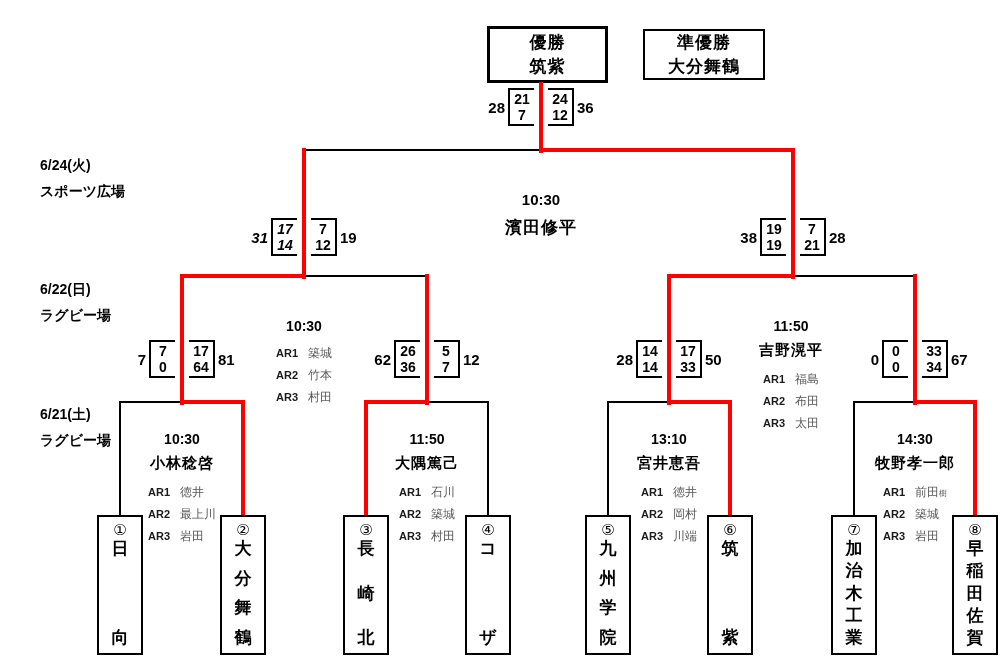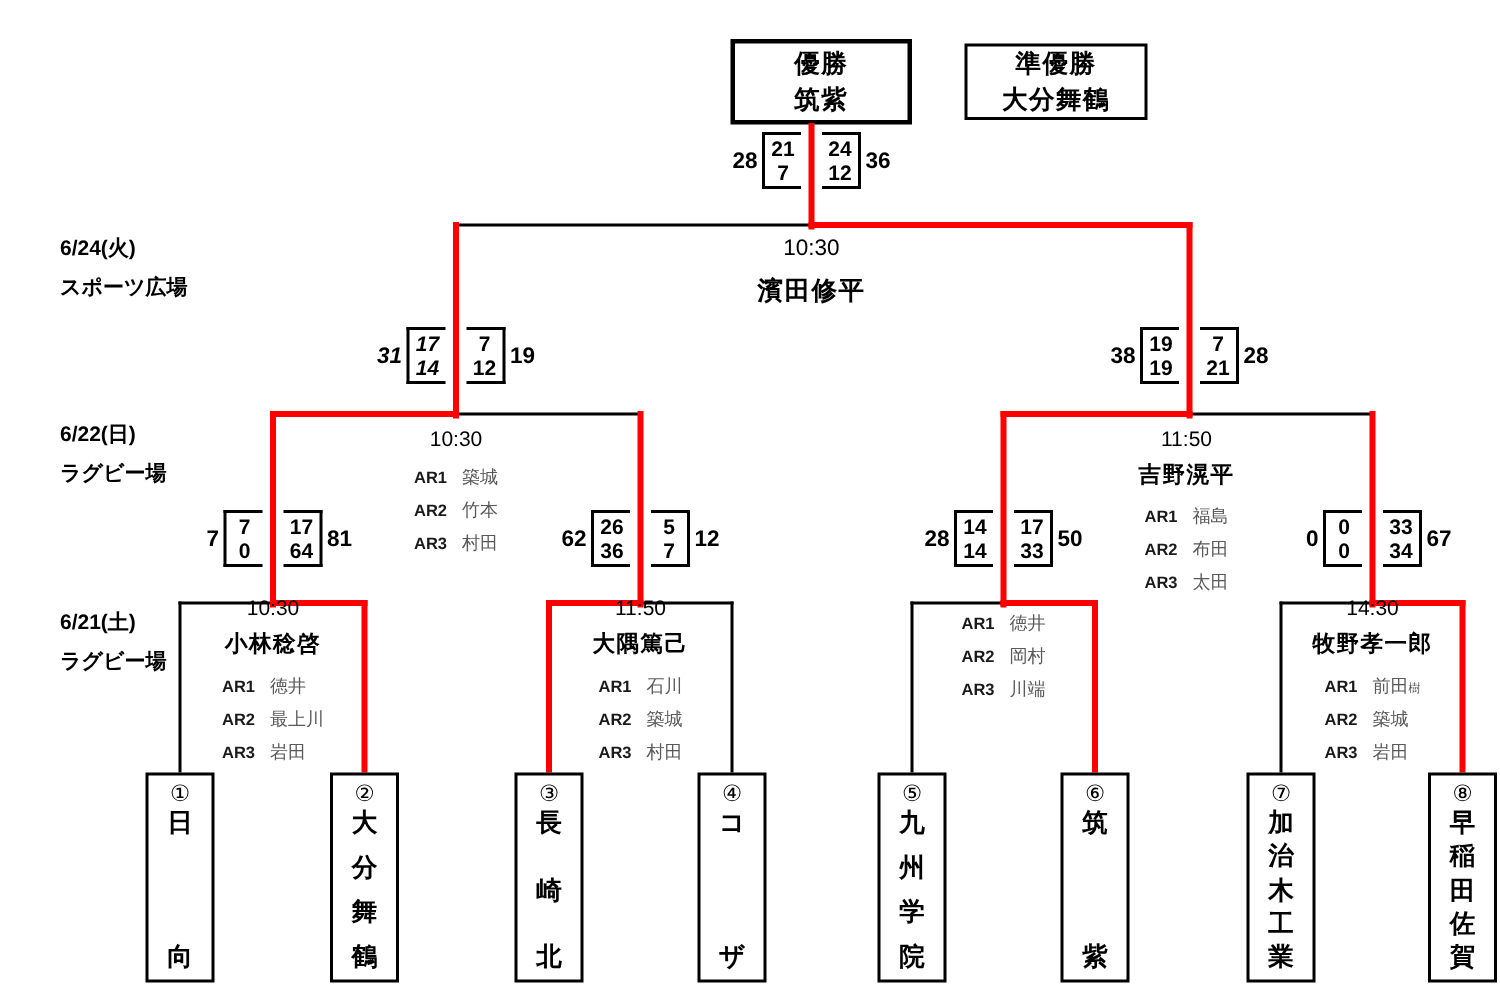--- a/index.html
+++ b/index.html
@@ -26,21 +26,21 @@
   .score { position:absolute; display:flex; align-items:center; gap:3px; }
   .score .total { font-size:15px; font-weight:600; }
   .score .halves { width:26px; height:38px; box-sizing:border-box; display:flex; flex-direction:column;
                    justify-content:space-between; padding:1px 1px; text-align:center; }
   .score.l .halves { border:2px solid #000; border-right:none; }
   .score.r .halves { border:2px solid #000; border-left:none; }
   .score .halves span { font-size:14px; font-weight:600; line-height:16px; display:block; }
 
   
   .match { position:absolute; width:180px; text-align:center; }
-  .m-time { font-size:14px; font-weight:400; }
+  .m-time { font-size:14px; font-weight:700;margin-top:34px; }
   .m-ref  { font-size:15px; font-weight:700; margin-top:7px; letter-spacing:1px; }
   .match.lg .m-time { font-size:15px; }
   .match.lg .m-ref  { font-size:17px; margin-top:8px; }
   .m-ars { display:inline-block; text-align:left; margin-top:7px; }
   .ar-row { height:22px; line-height:22px; white-space:nowrap; }
   .ar-label { display:inline-block; width:32px; font-size:11px; font-weight:700; color:#1a1a1a; }
   .ar-name { font-size:12px; color:var(--arname); }
   .ar-small { font-size:8px; color:var(--arname); }
 
   
@@ -268,20 +268,22 @@
     <div class="m-time">11:50</div>
     <div class="m-ref">大隅篤己</div>
     <div class="m-ars">
       <div class="ar-row"><span class="ar-label">AR1</span><span class="ar-name">石川</span></div>
       <div class="ar-row"><span class="ar-label">AR2</span><span class="ar-name">築城</span></div>
       <div class="ar-row"><span class="ar-label">AR3</span><span class="ar-name">村田</span></div>
     </div>
   </div>
 
   <div class="match" style="left:579px;top:397px;">
+    <div class="m-time">13:10</div>
+    <div class="m-ref">宮井恵吾</div>
     <div class="m-ars">
       <div class="ar-row"><span class="ar-label">AR1</span><span class="ar-name">徳井</span></div>
       <div class="ar-row"><span class="ar-label">AR2</span><span class="ar-name">岡村</span></div>
       <div class="ar-row"><span class="ar-label">AR3</span><span class="ar-name">川端</span></div>
     </div>
   </div>
 
   <div class="match" style="left:825px;top:397px;">
     <div class="m-time">14:30</div>
     <div class="m-ref">牧野孝一郎</div>

